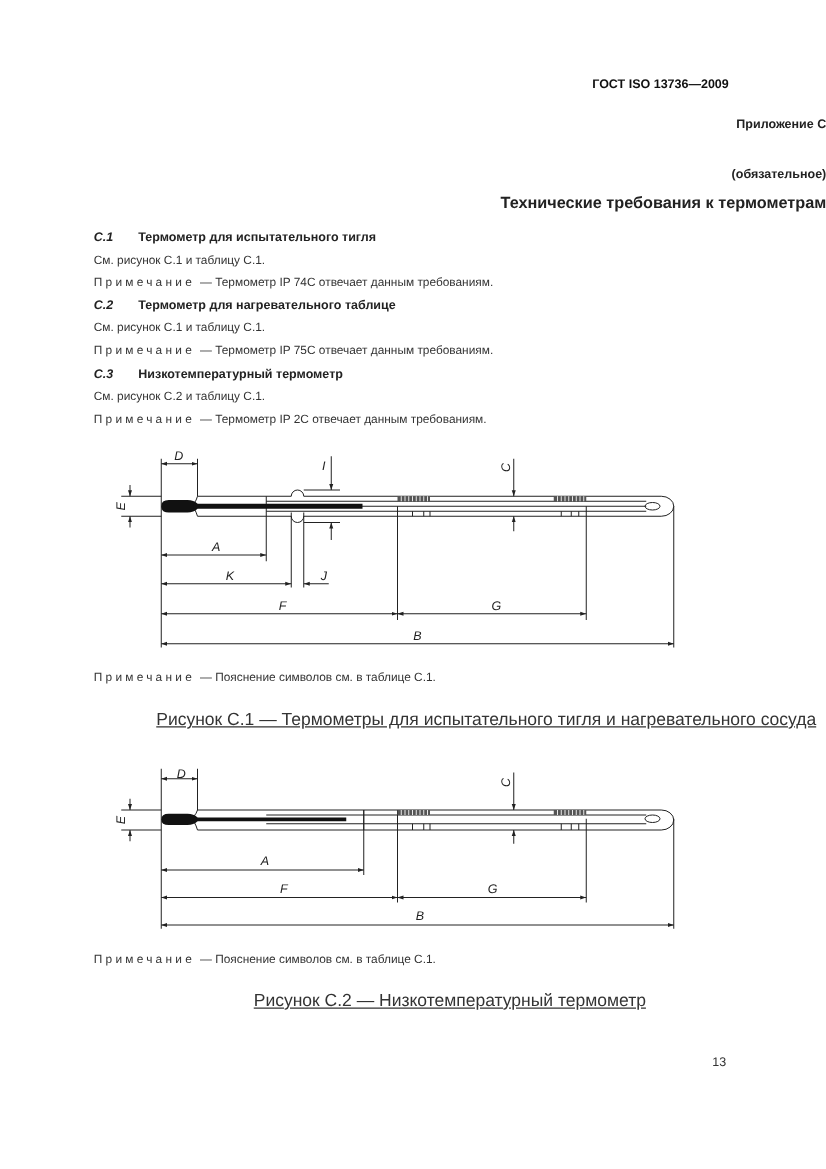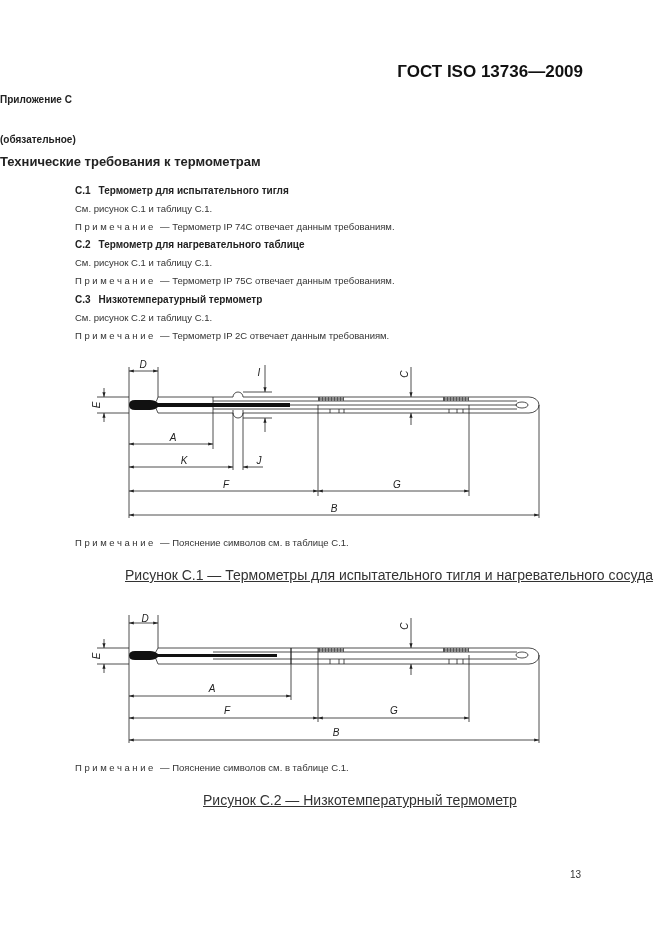--- a/index.html
+++ b/index.html
@@ -1,29 +1,29 @@
 <!DOCTYPE html>
 <html><head>
 <meta charset="utf-8">
 <style>
   html, body { margin:0; padding:0; background:#fff; }
   body { width:661px; height:935px; position:relative; overflow:hidden;
          font-family:"Liberation Sans", "DejaVu Sans", sans-serif; color:#222; }
   .abs { position:absolute; }
-  .header-code { top:62px; right:78px; font-size:17px; font-weight:bold; color:#111; }
-  .center { left:0; width:661px; text-align:left; }
+  .header-code { top:62px; right:78px; font-size:10px; font-weight:bold; color:#111; }
+  .center { left:0; width:661px; text-align:right; }
   .appendix-title { top:94px; font-size:10px; font-weight:bold; }
   .appendix-sub { top:106px; font-size:10px; font-weight:bold;margin-top:28px; }
   .section-title { top:154px; font-size:13px; font-weight:bold; }
   .clause-head { left:75px; font-size:10px; font-weight:bold; }
-  .clause-head .num { margin-right:8px; }
+  .clause-head .num { margin-right:20px;font-style:italic; }
   .line { left:75px; font-size:9.5px; color:#333; }
   .spaced { letter-spacing:2.6px; margin-right:4px; }
   .caption { font-size:14px; color:#333;text-decoration:underline; }
-  .page-num { top:869px; right:80px; font-size:10px; color:#333; }
+  .page-num { top:845px; right:80px; font-size:10px; color:#333; }
   svg text { font-family:"Liberation Sans", "DejaVu Sans", sans-serif; font-style:italic; font-size:10px; fill:#222; }
 </style>
 </head>
 <body>
 
 <div class="abs header-code">ГОСТ ISO 13736—2009</div>
 
 <div class="abs center appendix-title">Приложение С</div>
 <div class="abs center appendix-sub">(обязательное)</div>
 

